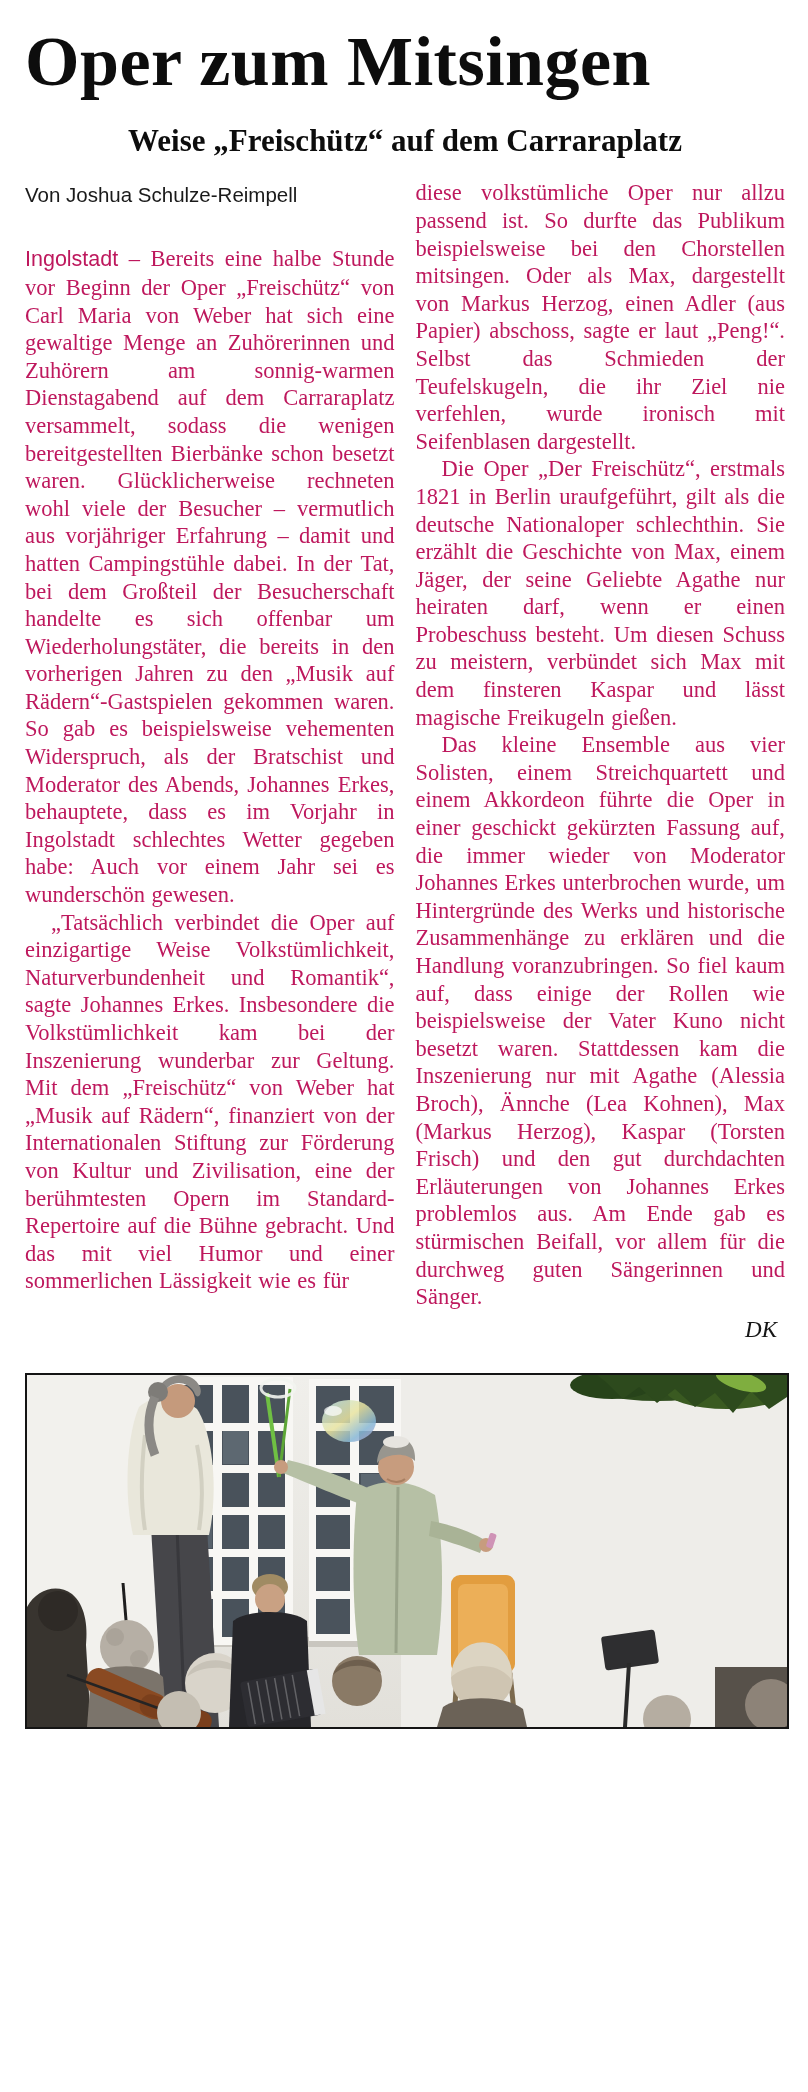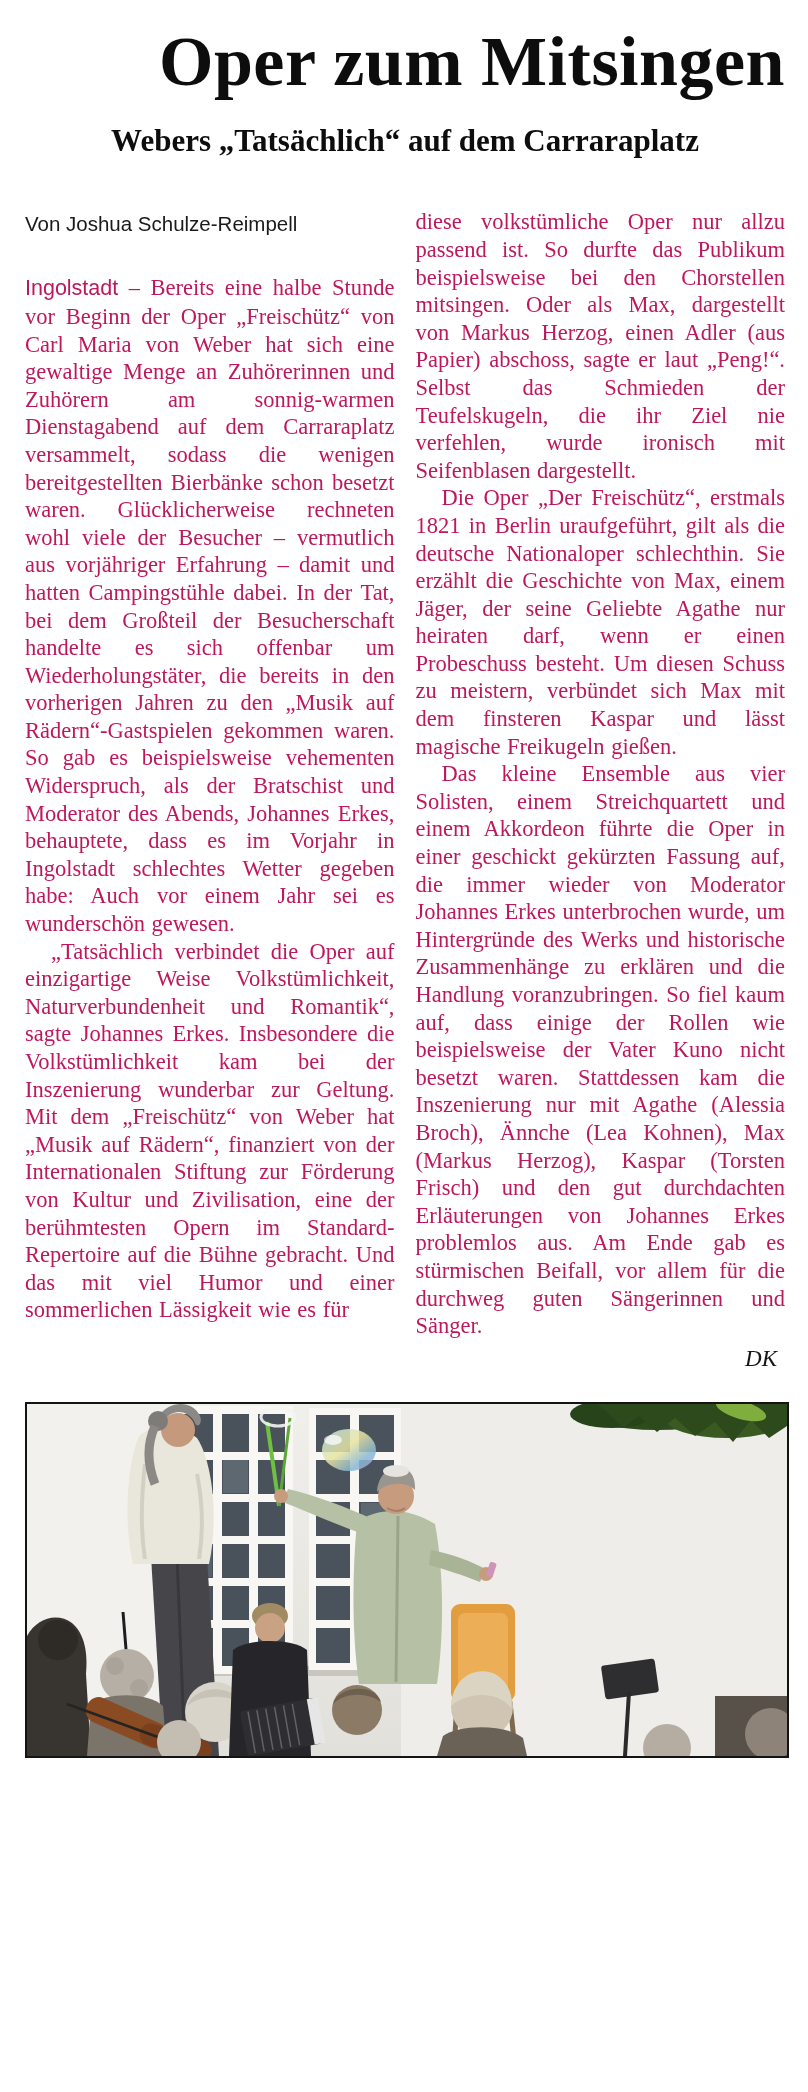--- a/index.html
+++ b/index.html
@@ -2,29 +2,29 @@
 <html lang="de"><head>
 <meta charset="utf-8">
 <style>
   html,body{margin:0;padding:0;background:#e8e8e8;}
   .page{
     width:808px;height:2092px;background:#ffffff;position:relative;
     box-sizing:border-box;padding:18px 23px 0 25px;overflow:hidden;
     font-family:"Liberation Serif",serif;color:#161616;
   }
   .title{
-    font-size:70px;line-height:1.02;font-weight:700;text-align:right;
+    font-size:70px;line-height:1.02;font-weight:700;text-align:left;
     margin:8px 0 0;letter-spacing:.5px;color:#0d0d0d;
     font-family:"Liberation Serif",serif;
   }
   .subtitle{
     font-size:31px;font-weight:700;text-align:center;margin:26px 0 0;
     color:#0d0d0d;font-family:"Liberation Serif",serif;
   }
-  .columns{display:flex;gap:21px;margin-top:49px;}
+  .columns{display:flex;gap:21px;margin-top:20px;}
   .col{flex:1;min-width:0;}
   .byline{
     font-family:"Liberation Sans",sans-serif;font-size:20.5px;
     color:#1a1a1a;margin:4px 0 38px;
   }
   .p{
     font-size:22.5px;line-height:27.6px;text-align:justify;margin:0;
     hyphens:auto;-webkit-hyphens:auto;word-spacing:1px;color:#be185d;
   }
   .p.indent{text-indent:26px;}
@@ -46,21 +46,21 @@
   }
   .caption .lead{font-weight:700;}
   .credit{font-size:19.5px;letter-spacing:-.2px;white-space:nowrap;}
 </style>
 </head>
 <body>
 
 <div class="page">
 
   <h1 class="title">Oper zum Mitsingen</h1>
-  <h2 class="subtitle">Webers „Tatsächlich“ auf dem Carraraplatz</h2>
+  <h2 class="subtitle">Weise „Freischütz“ auf dem Carraraplatz</h2>
 
   <div class="columns">
     <div class="col">
       <div class="byline">Von Joshua Schulze-Reimpell</div>
       <p class="p"><b class="dateline">Ingolstadt</b><span> – Bereits eine halbe Stunde vor Beginn der Oper „Freischütz“ von Carl Maria von Weber hat sich eine gewaltige Menge an Zuhörerinnen und Zuhörern am sonnig-warmen Dienstagabend auf dem Carraraplatz versammelt, sodass die wenigen bereitgestellten Bierbänke schon besetzt waren. Glücklicherweise rechneten wohl viele der Besucher – vermutlich aus vorjähriger Erfahrung – damit und hatten Campingstühle dabei. In der Tat, bei dem Großteil der Besucherschaft handelte es sich offenbar um Wiederholungstäter, die bereits in den vorherigen Jahren zu den „Musik auf Rädern“-Gastspielen gekommen waren. So gab es beispielsweise vehementen Widerspruch, als der Bratschist und Moderator des Abends, Johannes Erkes, behauptete, dass es im Vorjahr in Ingolstadt schlechtes Wetter gegeben habe: Auch vor einem Jahr sei es wunderschön gewesen.</span></p>
       <p class="p indent">„Tatsächlich verbindet die Oper auf einzigartige Weise Volkstümlichkeit, Naturverbundenheit und Romantik“, sagte Johannes Erkes. Insbesondere die Volkstümlichkeit kam bei der Inszenierung wunderbar zur Geltung. Mit dem „Freischütz“ von Weber hat „Musik auf Rädern“, finanziert von der Internationalen Stiftung zur Förderung von Kultur und Zivilisation, eine der berühmtesten Opern im Standard-Repertoire auf die Bühne gebracht. Und das mit viel Humor und einer sommerlichen Lässigkeit wie es für</p>
     </div>
     <div class="col">
       <p class="p">diese volkstümliche Oper nur allzu passend ist. So durfte das Publikum beispielsweise bei den Chorstellen mitsingen. Oder als Max, dargestellt von Markus Herzog, einen Adler (aus Papier) abschoss, sagte er laut „Peng!“. Selbst das Schmieden der Teufelskugeln, die ihr Ziel nie verfehlen, wurde ironisch mit Seifenblasen dargestellt.</p>
       <p class="p indent">Die Oper „Der Freischütz“, erstmals 1821 in Berlin uraufgeführt, gilt als die deutsche Nationaloper schlechthin. Sie erzählt die Geschichte von Max, einem Jäger, der seine Geliebte Agathe nur heiraten darf, wenn er einen Probeschuss besteht. Um diesen Schuss zu meistern, verbündet sich Max mit dem finsteren Kaspar und lässt magische Freikugeln gießen.</p>

